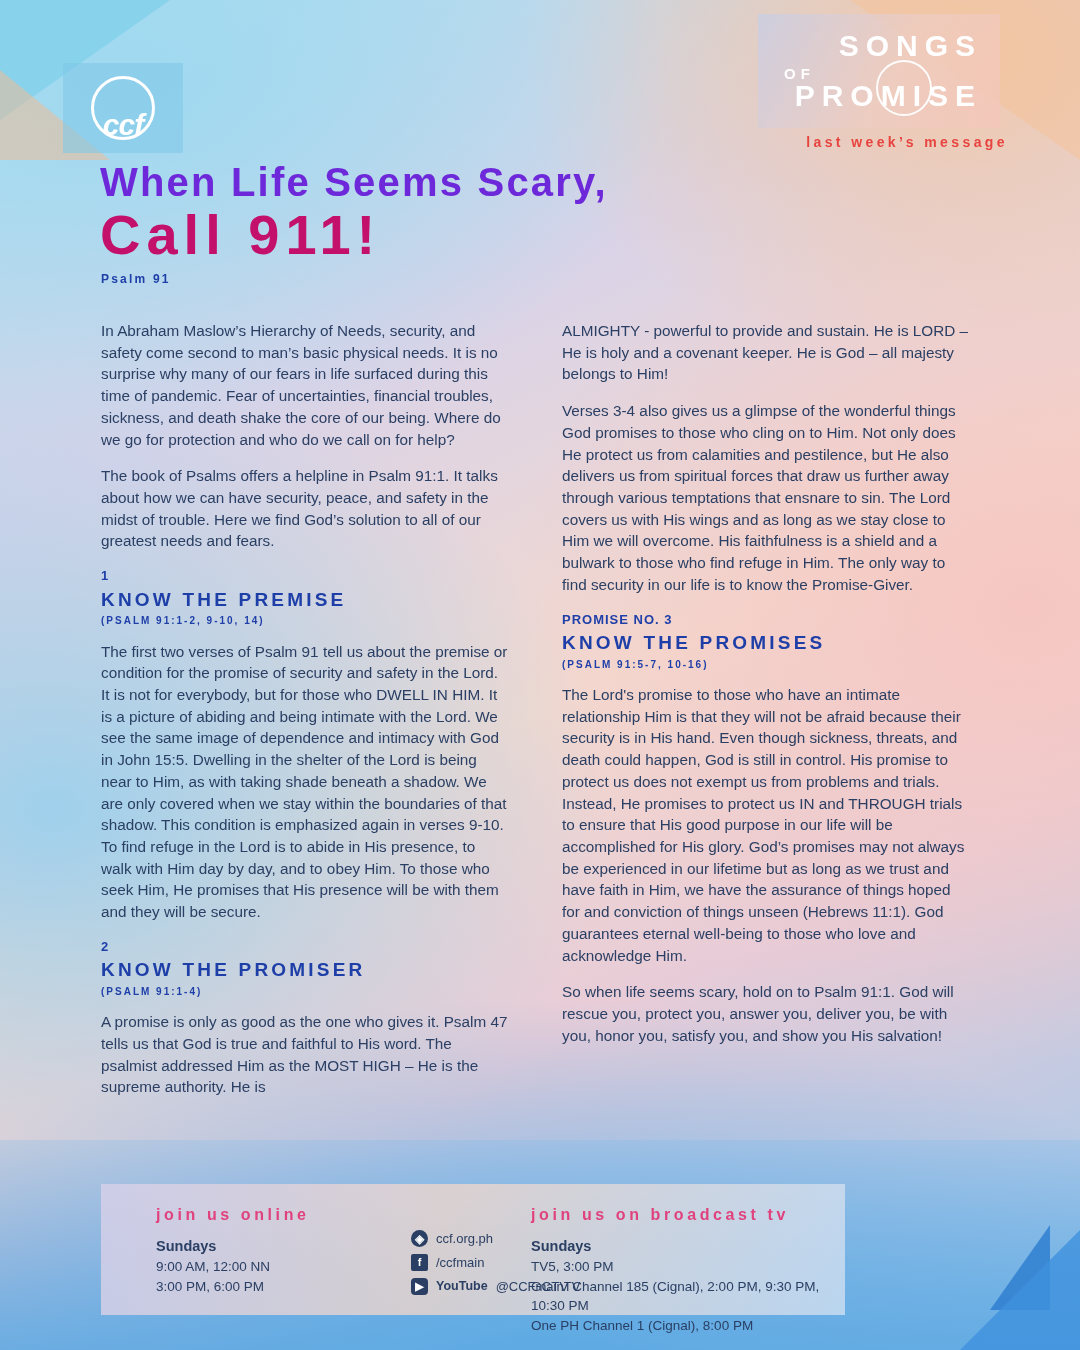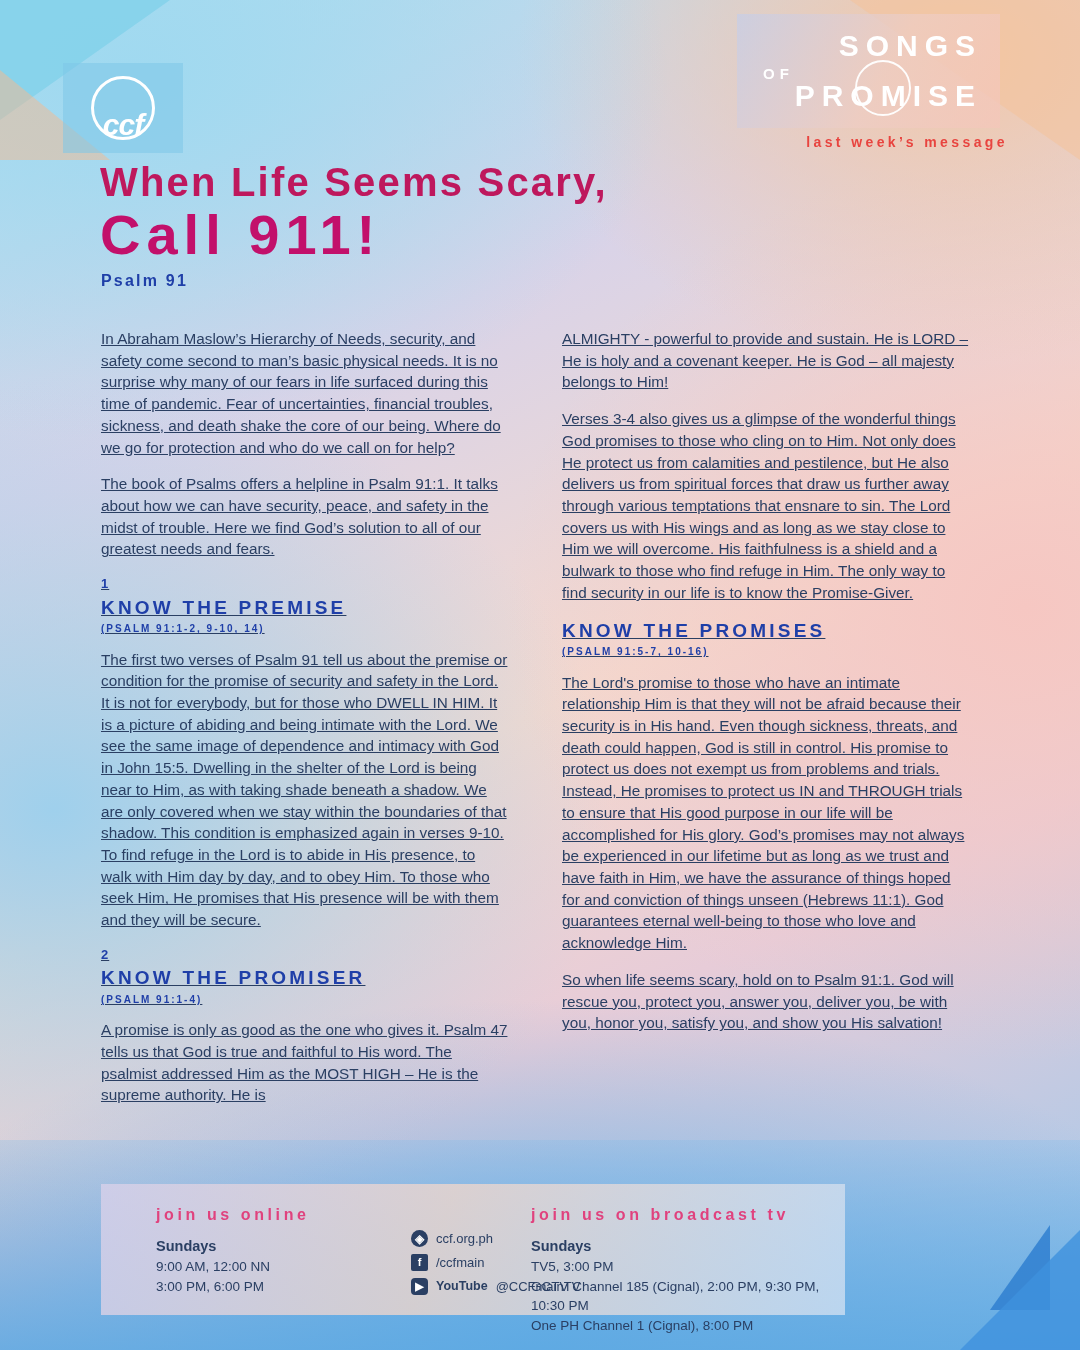--- a/index.html
+++ b/index.html
@@ -95,21 +95,21 @@
     letter-spacing: -1px;
     line-height: 1;
     transform: translateY(-1px);
     margin-top: 36px;
   }
 
   
   .sop {
     position: absolute;
     right: 80px; top: 14px;
-    width: 263px; height: 114px;
+    width: 242px; height: 114px;
     background: linear-gradient(120deg, rgba(198,206,232,.72) 0%, rgba(238,205,196,.72) 55%, rgba(245,198,186,.7) 100%);
     color: #fff;
     padding: 16px 18px 10px 22px;
   }
   .sop .l1 {
     font-size: 30px; font-weight: 700; letter-spacing: 7px;
     text-align: right; line-height: 1.05;
   }
   .sop .l2 {
     font-size: 15px; font-weight: 700; letter-spacing: 5px;
@@ -136,48 +136,47 @@
     text-align: right;
   }
 
   
   .title1 {
     position: absolute;
     left: 100px; top: 160px;
     font-size: 40px;
     font-weight: 700;
     letter-spacing: 2.2px;
-    color: #be185d;
+    color: #6d28d9;
   }
   .title2 {
     position: absolute;
     left: 100px; top: 202px;
     font-size: 56px;
     font-weight: 700;
     letter-spacing: 6px;
     color: #c2106b;
   }
   .subtitle {
     position: absolute;
     left: 101px; top: 272px;
-    font-size: 16px;
+    font-size: 12px;
     font-weight: 700;
     letter-spacing: 2.2px;
     color: #1f3fa8;
   }
 
   
   .col {
     position: absolute;
-    top: 328px;
+    top: 320px;
     width: 408px;
     color: #2a3f63;
     font-size: 15.3px;
     line-height: 1.42;
-    text-decoration: underline;
   }
   .col.left  { left: 101px; }
   .col.right { left: 562px; }
 
   .col p { margin-bottom: 15px; }
 
   .hdr-num {
     font-size: 13px;
     font-weight: 700;
     color: #1f3fa8;
@@ -299,20 +298,21 @@
     <div class="hdr-num">2</div>
     <div class="hdr-main">KNOW THE PROMISER</div>
     <div class="hdr-ref">(PSALM 91:1-4)</div>
     <p>A promise is only as good as the one who gives it. Psalm 47 tells us that God is true and faithful to His word. The psalmist addressed Him as the MOST HIGH – He is the supreme authority. He is</p>
   </div>
 
   <div class="col right">
     <p>ALMIGHTY - powerful to provide and sustain. He is LORD – He is holy and a covenant keeper. He is God – all majesty belongs to Him!</p>
     <p>Verses 3-4 also gives us a glimpse of the wonderful things God promises to those who cling on to Him. Not only does He protect us from calamities and pestilence, but He also delivers us from spiritual forces that draw us further away through various temptations that ensnare to sin. The Lord covers us with His wings and as long as we stay close to Him we will overcome. His faithfulness is a shield and a bulwark to those who find refuge in Him. The only way to find security in our life is to know the Promise-Giver.</p>
 
+    <div class="hdr-num">PROMISE NO. 3</div>
     <div class="hdr-main">KNOW THE PROMISES</div>
     <div class="hdr-ref">(PSALM 91:5-7, 10-16)</div>
     <p>The Lord's promise to those who have an intimate relationship Him is that they will not be afraid because their security is in His hand. Even though sickness, threats, and death could happen, God is still in control. His promise to protect us does not exempt us from problems and trials. Instead, He promises to protect us IN and THROUGH trials to ensure that His good purpose in our life will be accomplished for His glory. God’s promises may not always be experienced in our lifetime but as long as we trust and have faith in Him, we have the assurance of things hoped for and conviction of things unseen (Hebrews 11:1). God guarantees eternal well-being to those who love and acknowledge Him.</p>
 
     <p>So when life seems scary, hold on to Psalm 91:1. God will rescue you, protect you, answer you, deliver you, be with you, honor you, satisfy you, and show you His salvation!</p>
   </div>
 
   <div class="footer">
 
     <div class="f-col a">

